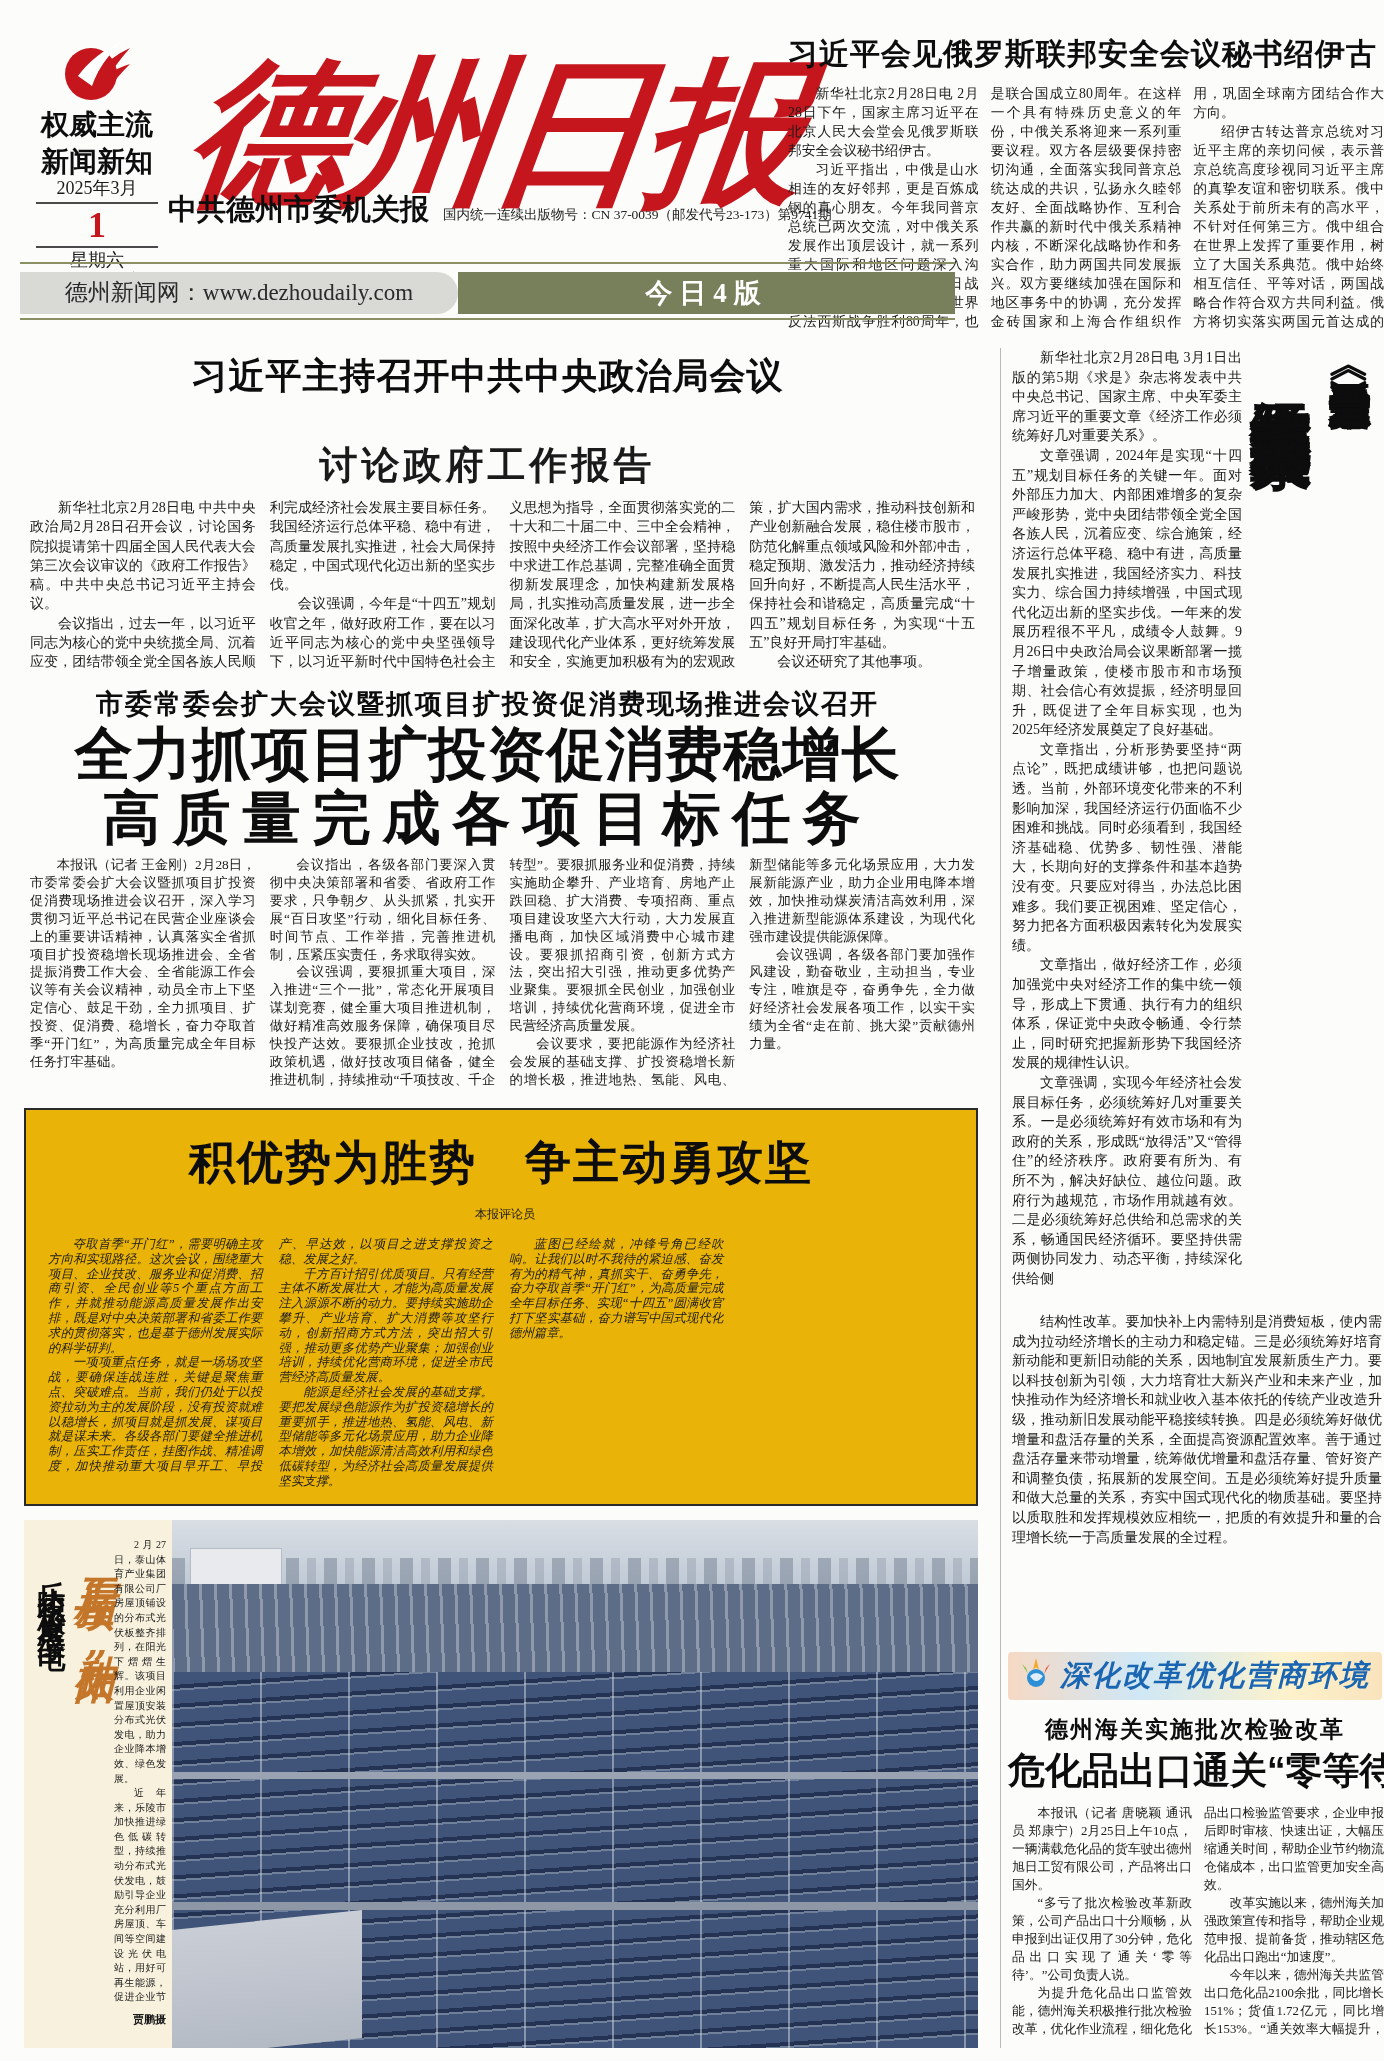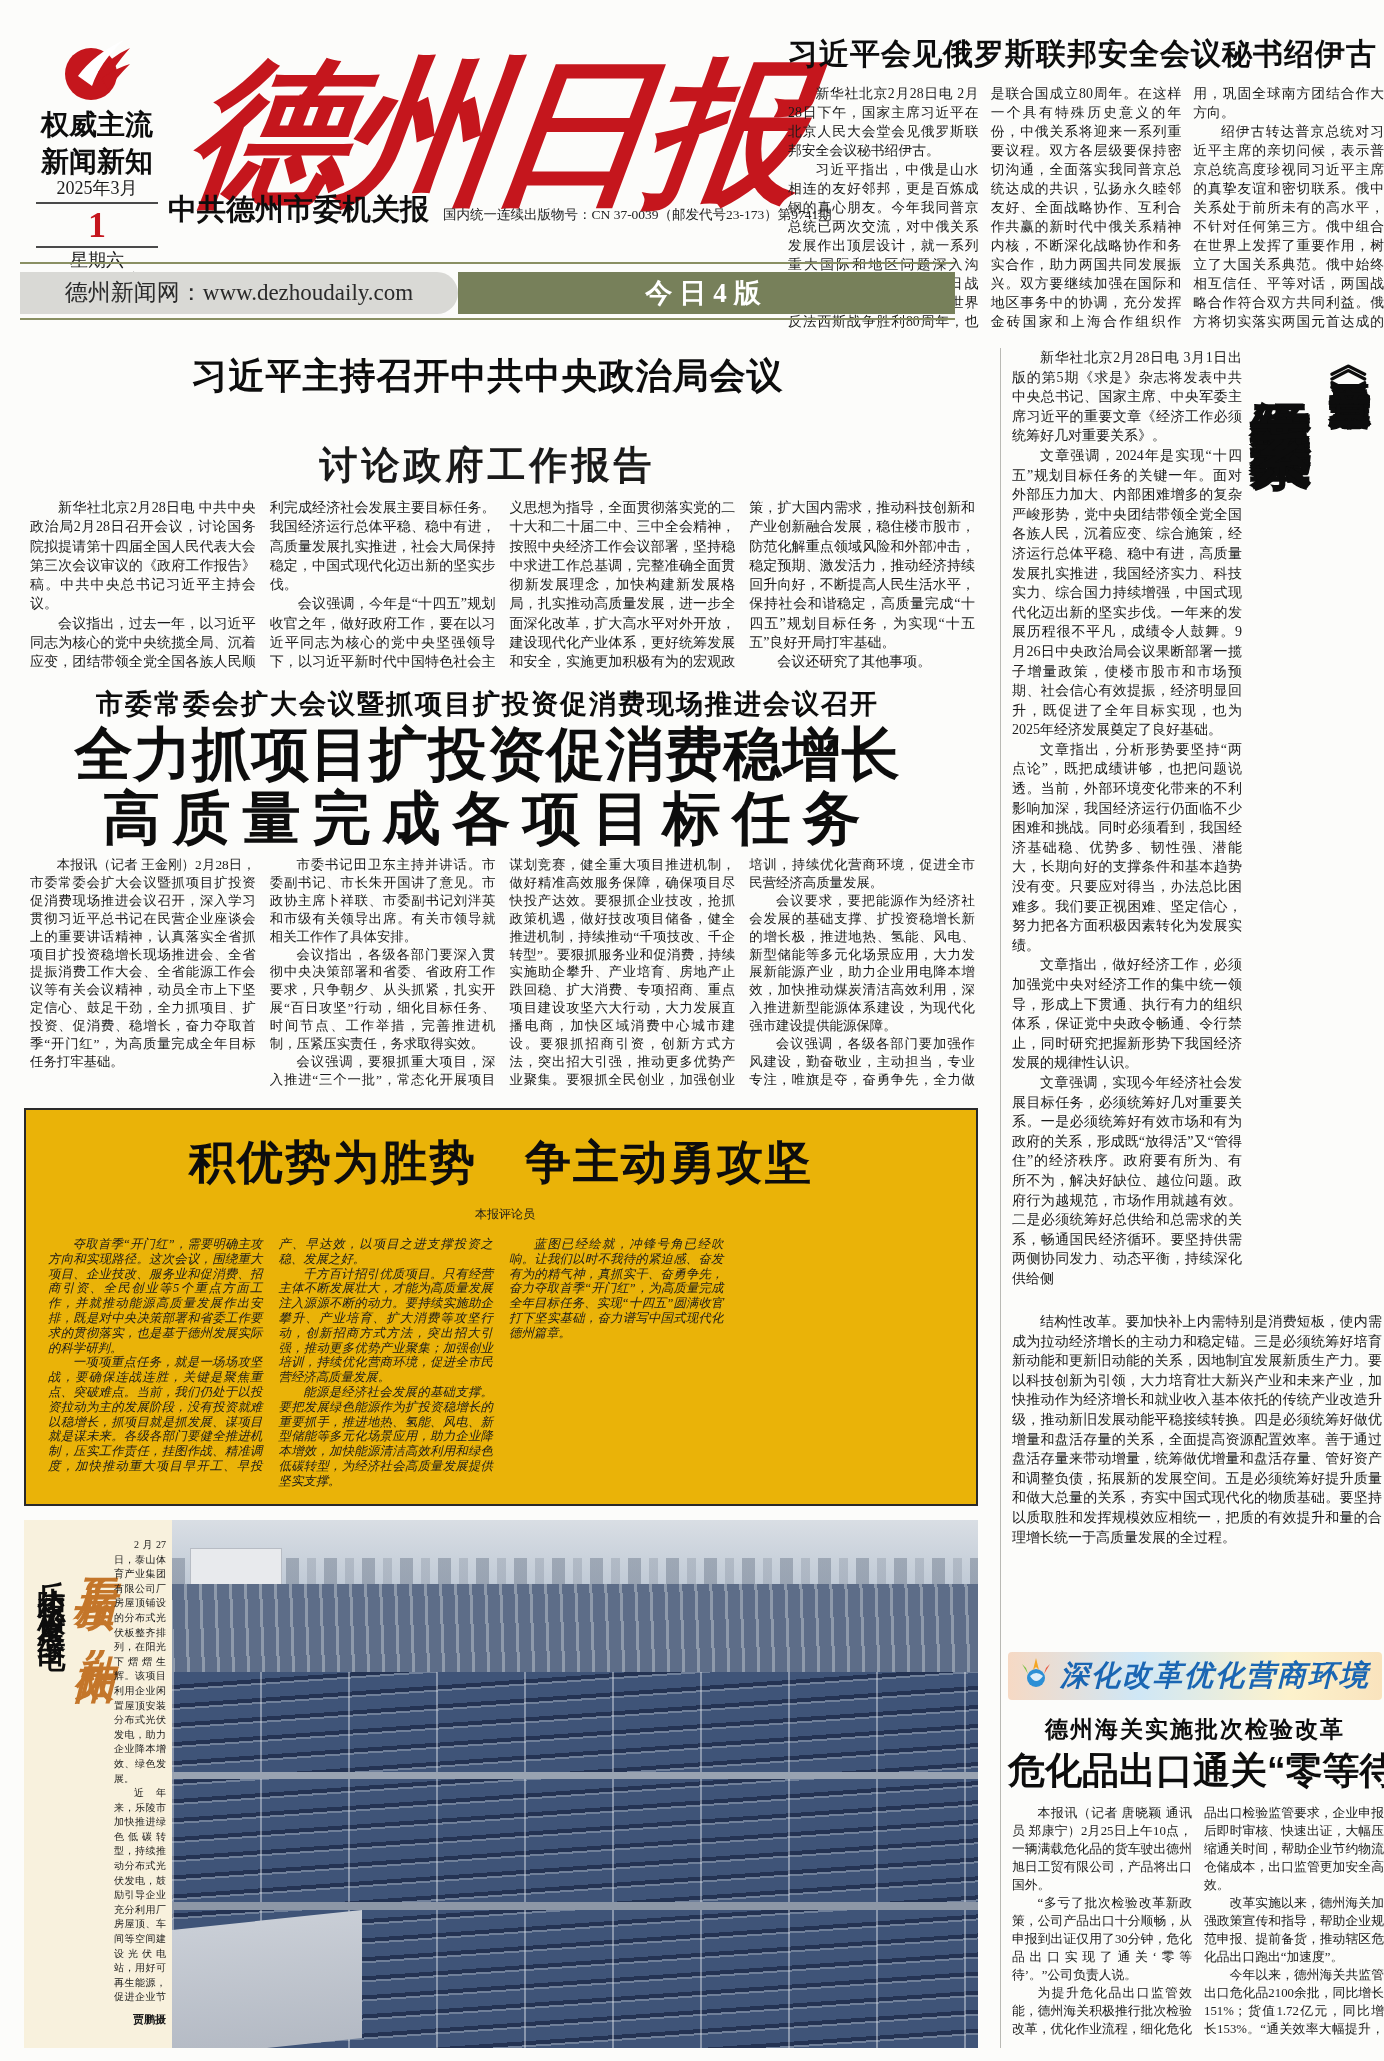--- a/index.html
+++ b/index.html
@@ -90,21 +90,20 @@
       <p class="para">会议指出，过去一年，以习近平同志为核心的党中央统揽全局、沉着应变，团结带领全党全国各族人民顺利完成经济社会发展主要目标任务。我国经济运行总体平稳、稳中有进，高质量发展扎实推进，社会大局保持稳定，中国式现代化迈出新的坚实步伐。</p>
       <p class="para">会议强调，今年是“十四五”规划收官之年，做好政府工作，要在以习近平同志为核心的党中央坚强领导下，以习近平新时代中国特色社会主义思想为指导，全面贯彻落实党的二十大和二十届二中、三中全会精神，按照中央经济工作会议部署，坚持稳中求进工作总基调，完整准确全面贯彻新发展理念，加快构建新发展格局，扎实推动高质量发展，进一步全面深化改革，扩大高水平对外开放，建设现代化产业体系，更好统筹发展和安全，实施更加积极有为的宏观政策，扩大国内需求，推动科技创新和产业创新融合发展，稳住楼市股市，防范化解重点领域风险和外部冲击，稳定预期、激发活力，推动经济持续回升向好，不断提高人民生活水平，保持社会和谐稳定，高质量完成“十四五”规划目标任务，为实现“十五五”良好开局打牢基础。</p>
       <p class="para">会议还研究了其他事项。</p>
     </div>
 
   <div class="abs hei center" style="left:20px;top:686px;width:935px;font-size:27px;letter-spacing:2px;white-space:nowrap;">市委常委会扩大会议暨抓项目扩投资促消费现场推进会议召开</div>
   <div class="abs hei center" style="left:20px;top:716px;width:935px;font-size:58px;letter-spacing:1px;white-space:nowrap;">全力抓项目扩投资促消费稳增长</div>
   <div class="abs hei center" style="left:20px;top:780px;width:935px;font-size:58px;letter-spacing:12px;white-space:nowrap;">高质量完成各项目标任务</div>
   <div class="abs cols just" style="left:30px;top:856px;width:945px;height:234px;column-count:4;column-gap:14px;font-size:13.4px;line-height:17.9px;">
       <p class="para">本报讯（记者 王金刚）2月28日，市委常委会扩大会议暨抓项目扩投资促消费现场推进会议召开，深入学习贯彻习近平总书记在民营企业座谈会上的重要讲话精神，认真落实全省抓项目扩投资稳增长现场推进会、全省提振消费工作大会、全省能源工作会议等有关会议精神，动员全市上下坚定信心、鼓足干劲，全力抓项目、扩投资、促消费、稳增长，奋力夺取首季“开门红”，为高质量完成全年目标任务打牢基础。</p>
-      <p class="para">市委书记田卫东主持并讲话。市委副书记、市长朱开国讲了意见。市政协主席卜祥联、市委副书记刘泮英和市级有关领导出席。有关市领导就相关工作作了具体安排。</p>
       <p class="para">会议指出，各级各部门要深入贯彻中央决策部署和省委、省政府工作要求，只争朝夕、从头抓紧，扎实开展“百日攻坚”行动，细化目标任务、时间节点、工作举措，完善推进机制，压紧压实责任，务求取得实效。</p>
       <p class="para">会议强调，要狠抓重大项目，深入推进“三个一批”，常态化开展项目谋划竞赛，健全重大项目推进机制，做好精准高效服务保障，确保项目尽快投产达效。要狠抓企业技改，抢抓政策机遇，做好技改项目储备，健全推进机制，持续推动“千项技改、千企转型”。要狠抓服务业和促消费，持续实施助企攀升、产业培育、房地产止跌回稳、扩大消费、专项招商、重点项目建设攻坚六大行动，大力发展直播电商，加快区域消费中心城市建设。要狠抓招商引资，创新方式方法，突出招大引强，推动更多优势产业聚集。要狠抓全民创业，加强创业培训，持续优化营商环境，促进全市民营经济高质量发展。</p>
       <p class="para">会议要求，要把能源作为经济社会发展的基础支撑、扩投资稳增长新的增长极，推进地热、氢能、风电、新型储能等多元化场景应用，大力发展新能源产业，助力企业用电降本增效，加快推动煤炭清洁高效利用，深入推进新型能源体系建设，为现代化强市建设提供能源保障。</p>
       <p class="para">会议强调，各级各部门要加强作风建设，勤奋敬业，主动担当，专业专注，唯旗是夺，奋勇争先，全力做好经济社会发展各项工作，以实干实绩为全省“走在前、挑大梁”贡献德州力量。</p>
     </div>
 
   <div class="abs" id="commentary-box" style="left:24px;top:1108px;width:950px;height:394px;">
     <div class="hei center" style="margin-top:22px;font-size:46px;letter-spacing:2px;">积优势为胜势　争主动勇攻坚</div>
     <div class="center" style="margin-top:12px;font-size:12px;padding-left:8px;">本报评论员</div>
     <div class="cols just" id="commentary-body" style="margin:14px 22px 0 22px;height:264px;column-count:4;column-gap:16px;font-size:12.4px;line-height:14.8px;">

